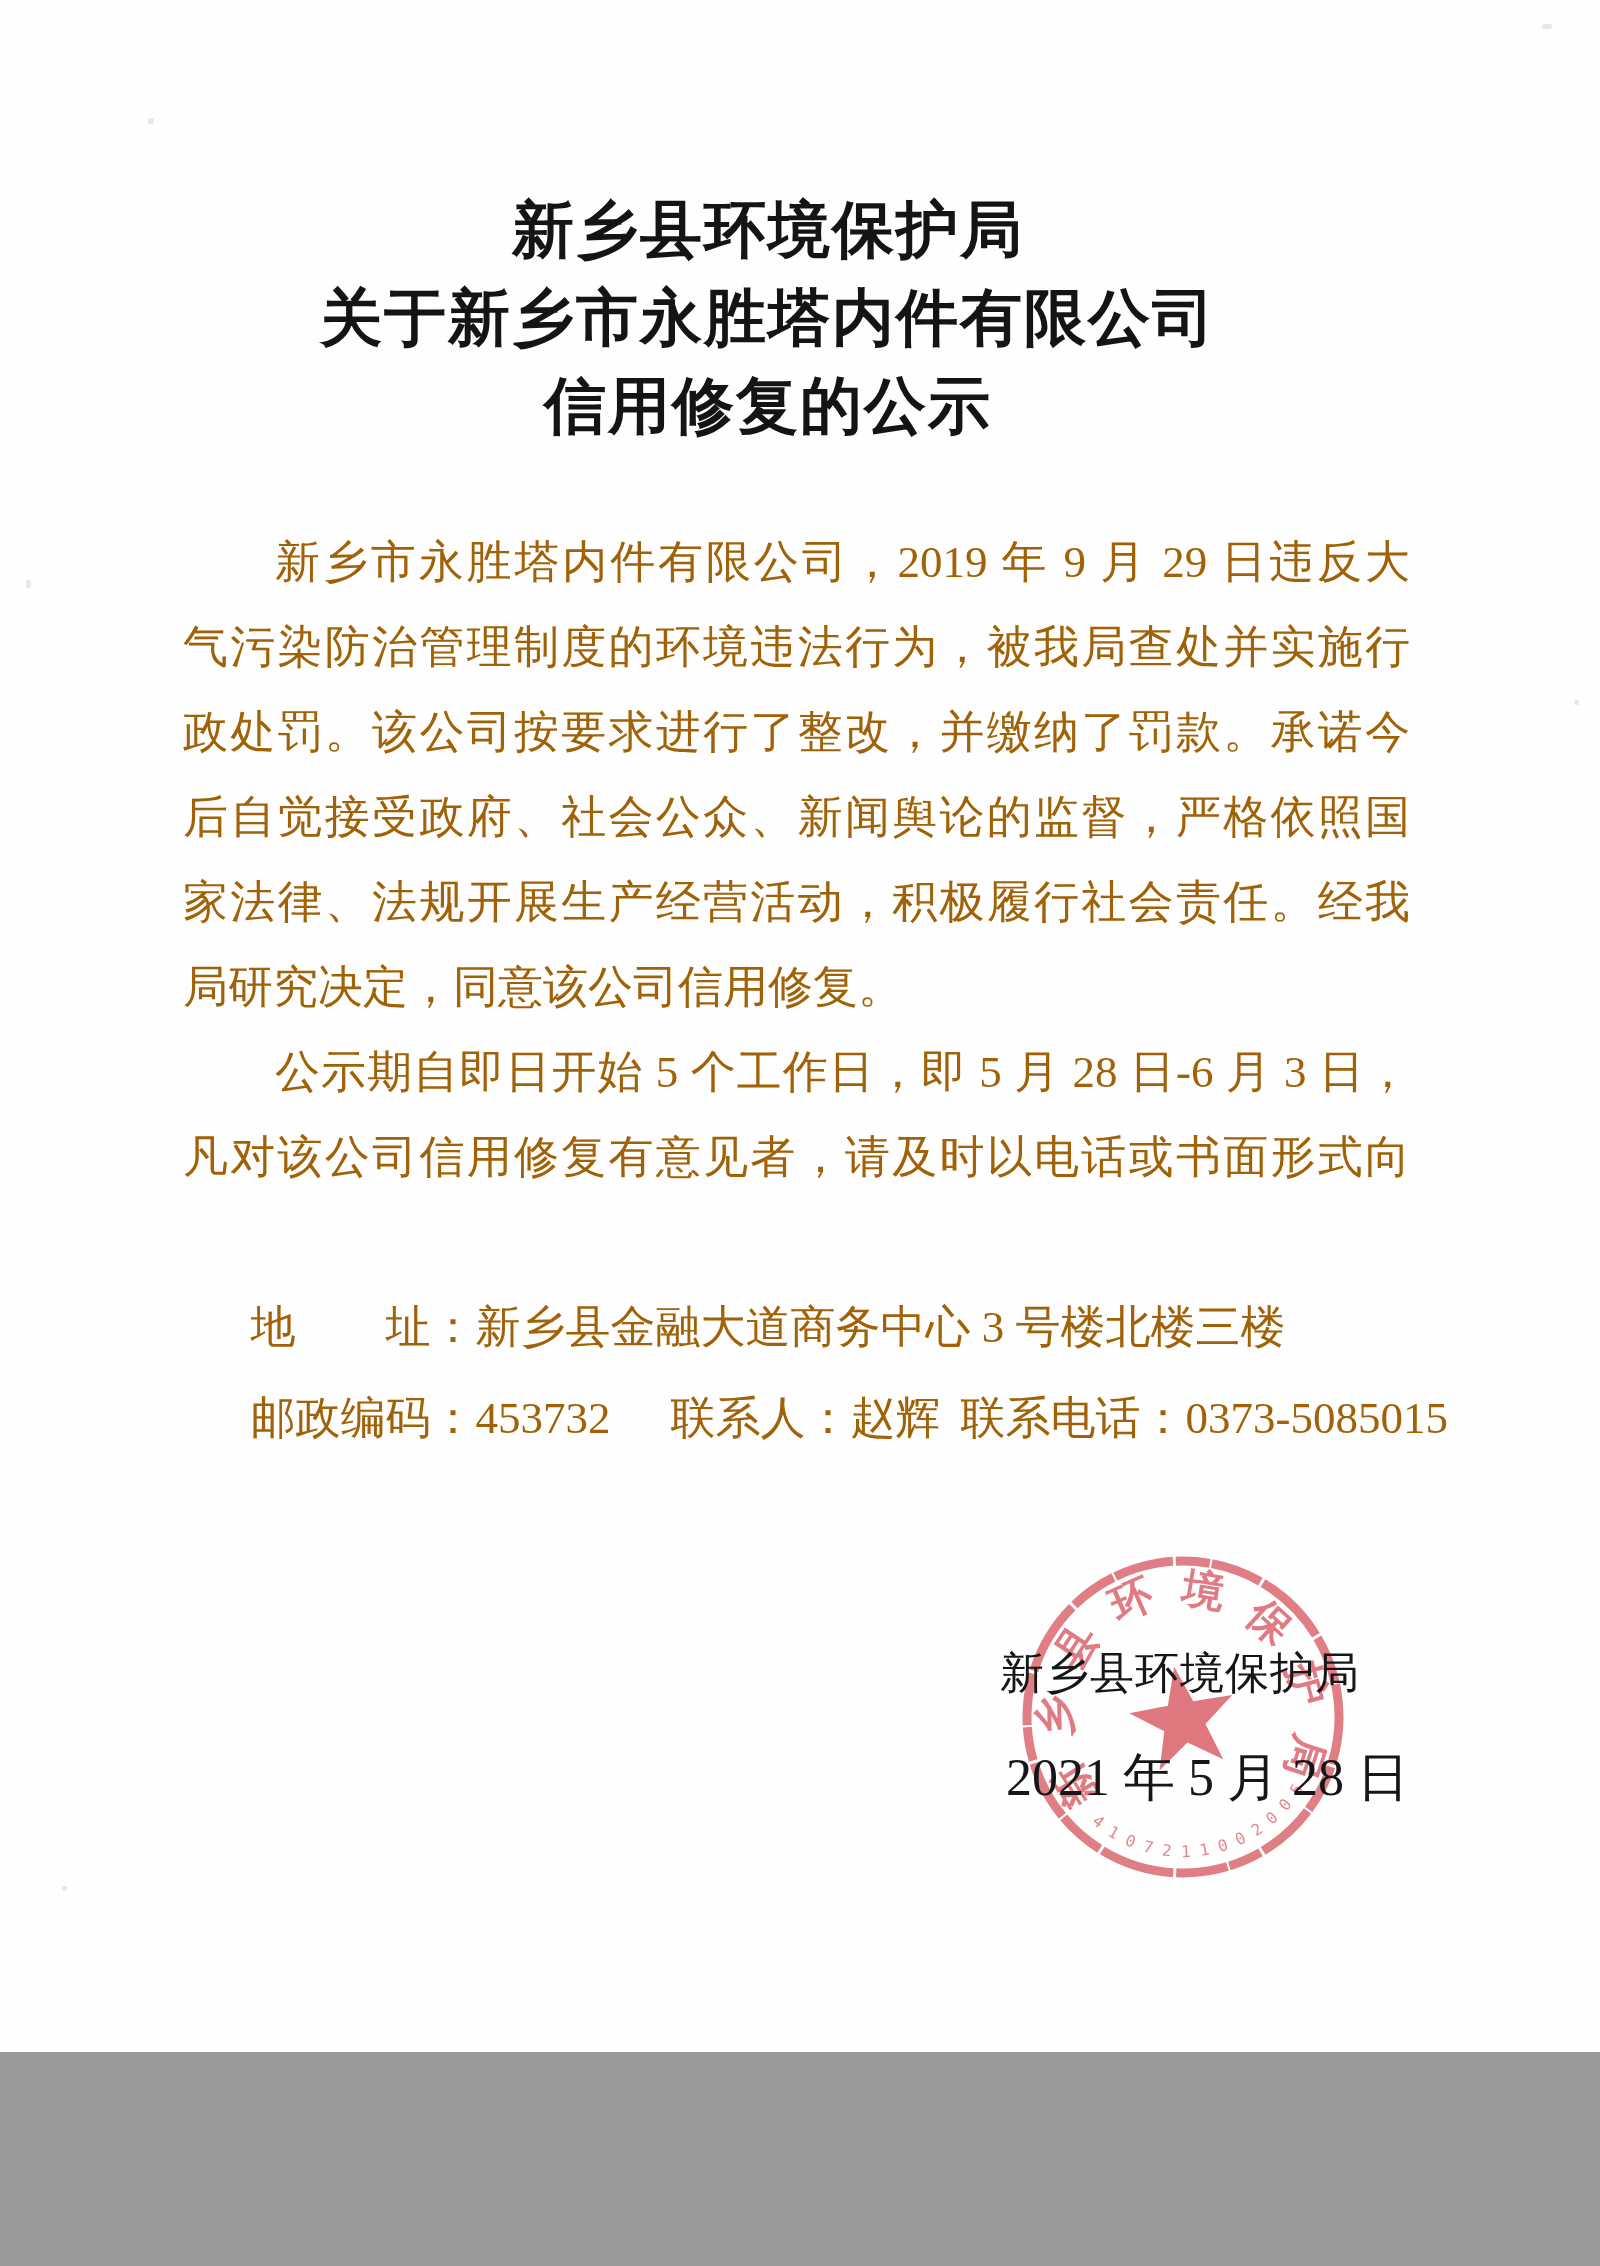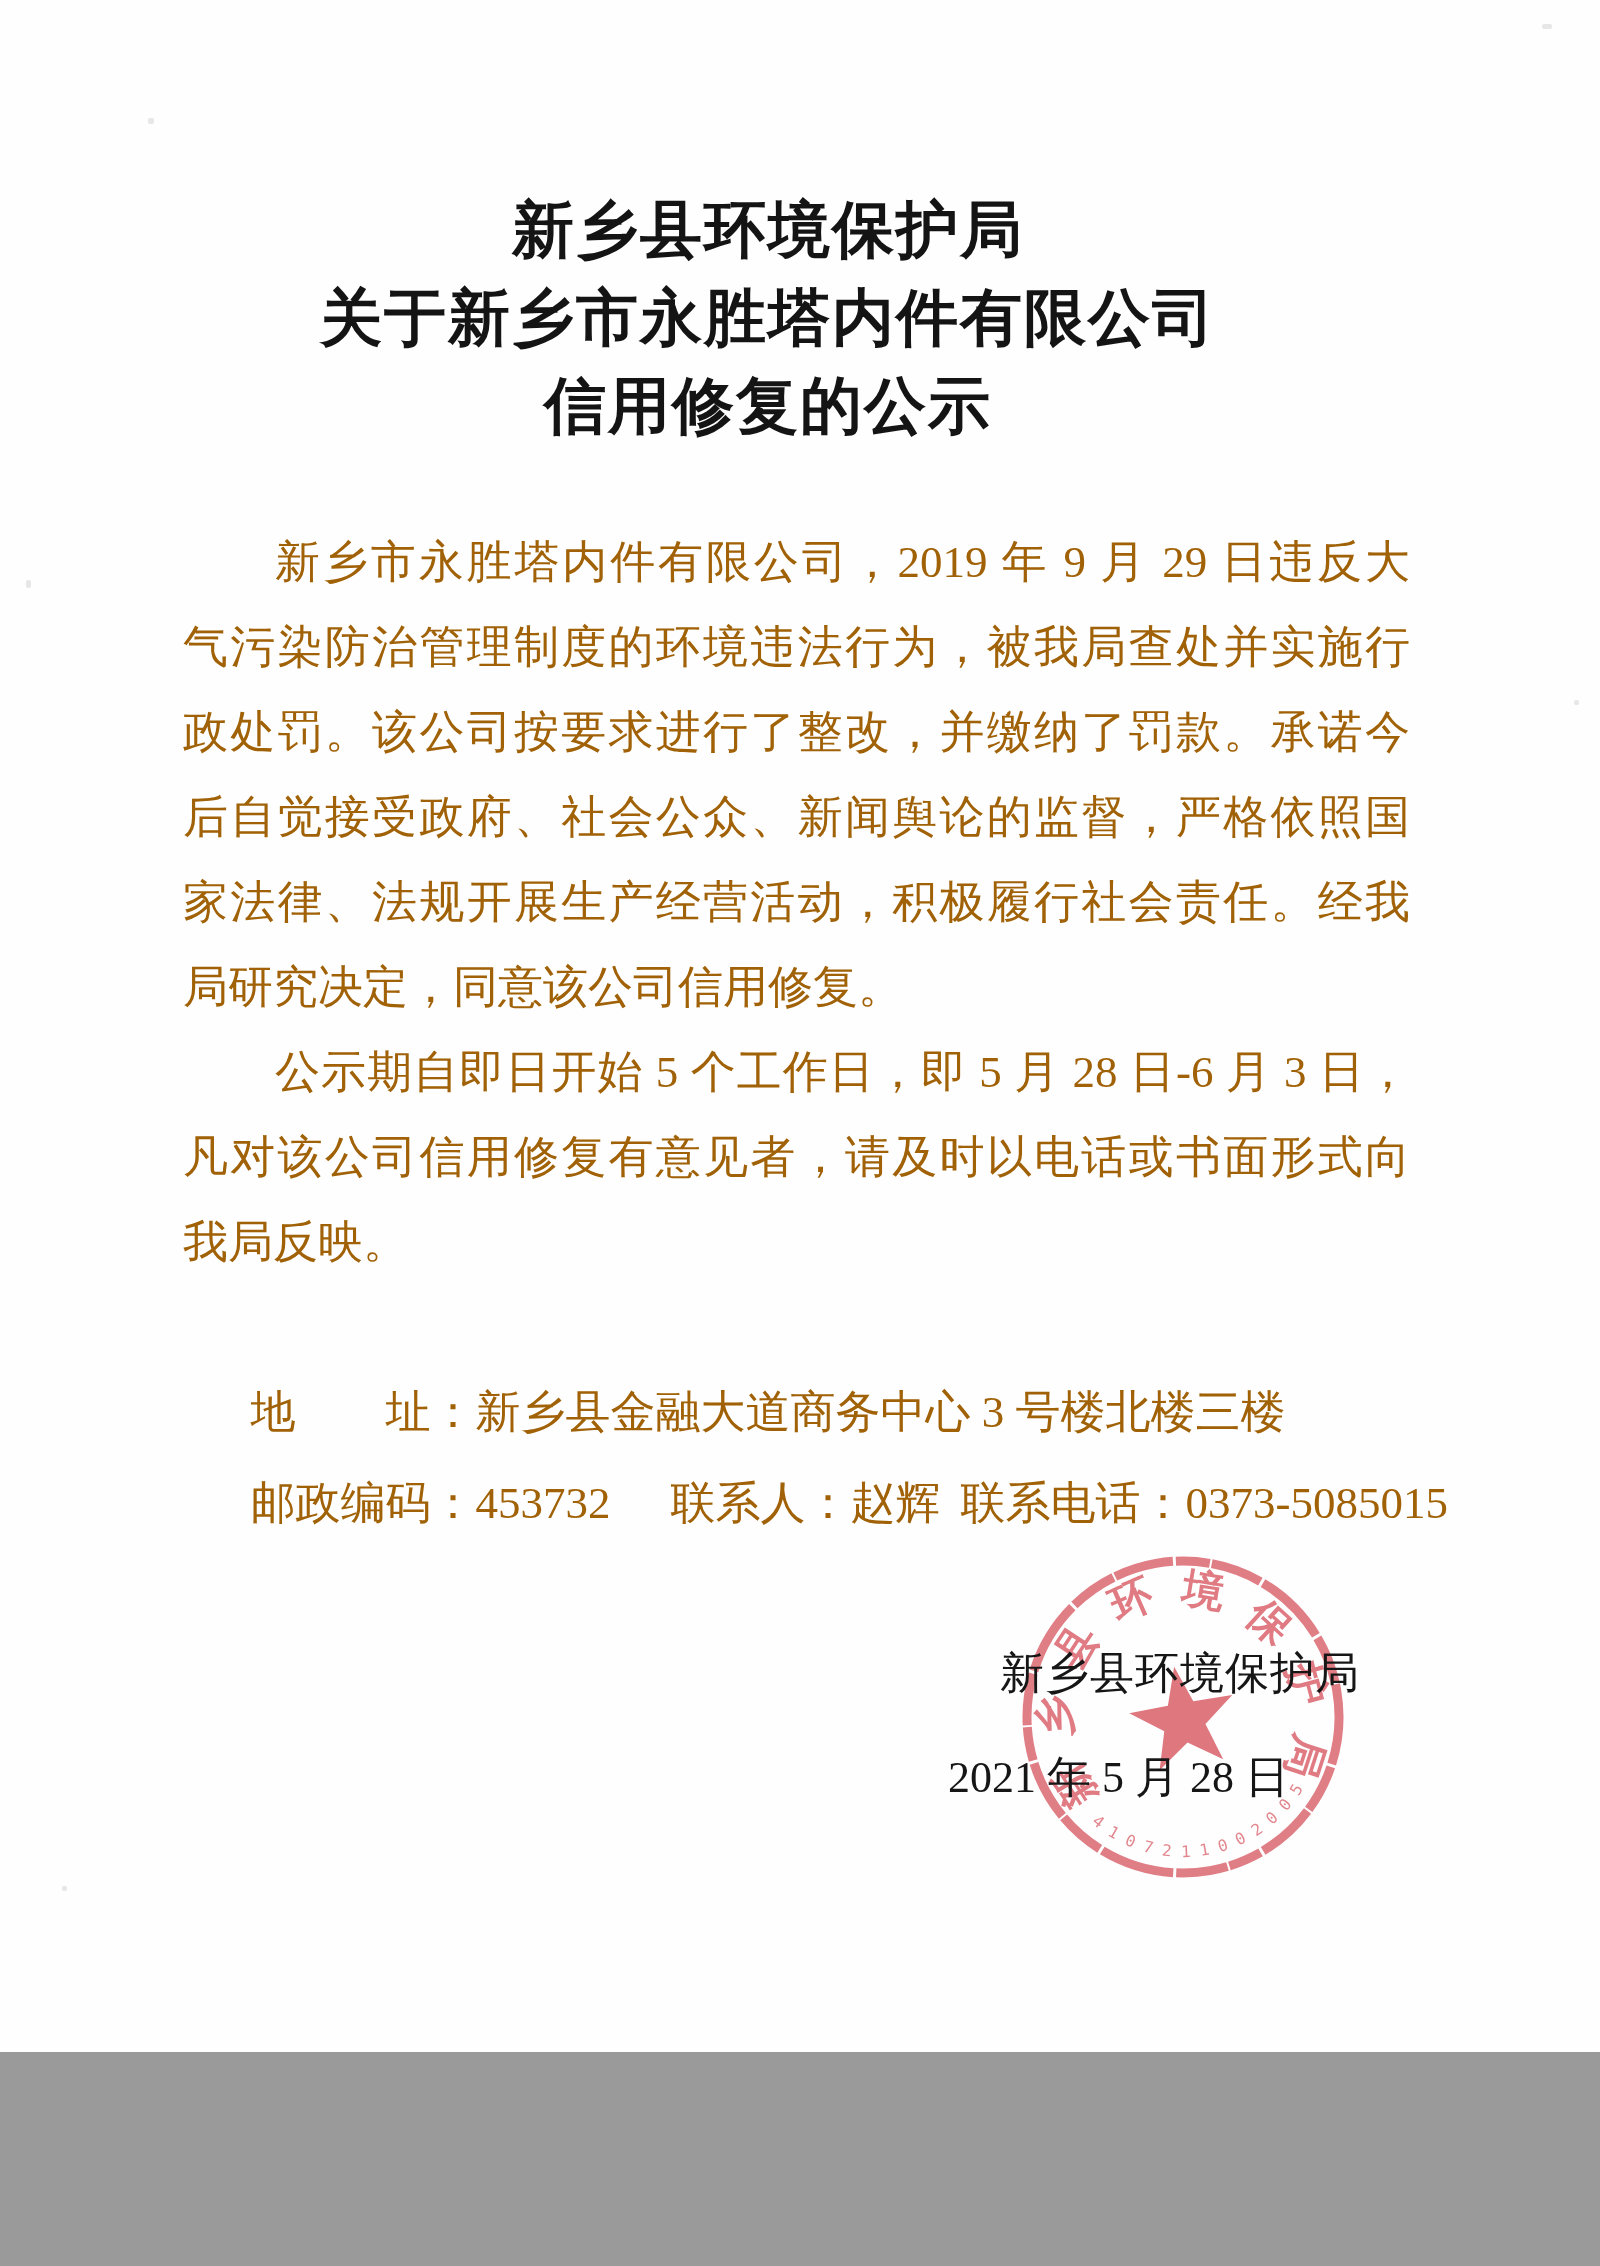--- a/index.html
+++ b/index.html
@@ -30,22 +30,22 @@
   .contact-line{margin-top:6px;white-space:pre;}
   .addr-line{white-space:pre;text-align:center;}
   .gap-person{margin-left:60px;}
   .gap-phone{margin-left:20px;}
   
   .sig-issuer{
     position:absolute;left:1000px;top:1648px;
     font-size:44px;line-height:52px;letter-spacing:1px;color:#161616;z-index:3;
   }
   .sig-date{
-    position:absolute;left:948px;top:1752px;
-    font-size:44px;line-height:52px;color:#161616;z-index:3;
+    position:absolute;left:1006px;top:1752px;
+    font-size:52px;line-height:52px;color:#161616;z-index:3;
   }
   
   .stamp{
     position:absolute;left:1000px;top:1534px;width:366px;height:366px;
     transform:rotate(-10deg);
     mix-blend-mode:multiply;
     opacity:0.9;
     z-index:2;
   }
   .seal-arc-text{font-size:42px;font-weight:bold;opacity:0.82;
@@ -74,21 +74,20 @@
 
   <div class="body-block">
     <div class="line just indent">新乡市永胜塔内件有限公司，2019 年 9 月 29 日违反大</div>
     <div class="line just">气污染防治管理制度的环境违法行为，被我局查处并实施行</div>
     <div class="line just">政处罚。该公司按要求进行了整改，并缴纳了罚款。承诺今</div>
     <div class="line just">后自觉接受政府、社会公众、新闻舆论的监督，严格依照国</div>
     <div class="line just">家法律、法规开展生产经营活动，积极履行社会责任。经我</div>
     <div class="line plain">局研究决定，同意该公司信用修复。</div>
     <div class="line just indent">公示期自即日开始 5 个工作日，即 5 月 28 日-6 月 3 日，</div>
     <div class="line just">凡对该公司信用修复有意见者，请及时以电话或书面形式向</div>
-    <div class="line plain">我局反映。</div>
 
     <div class="line plain addr-line">
       <span>地　　址：</span><span>新乡县金融大道商务中心 3 号楼北楼三楼</span>
     </div>
 
     <div class="line plain contact-line">
       <span>邮政编码：</span><span>453732</span><span class="gap-person">联系人：</span><span>赵辉</span><span class="gap-phone">联系电话：</span><span>0373-5085015</span>
     </div>
   </div>
 

